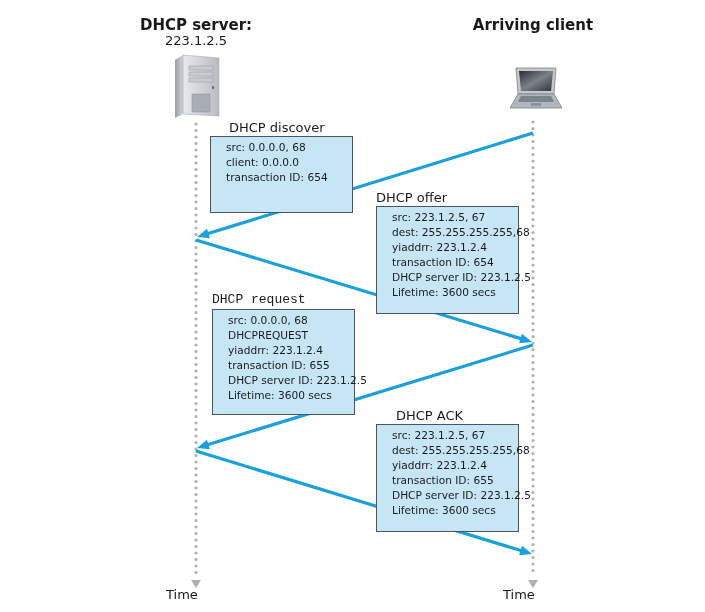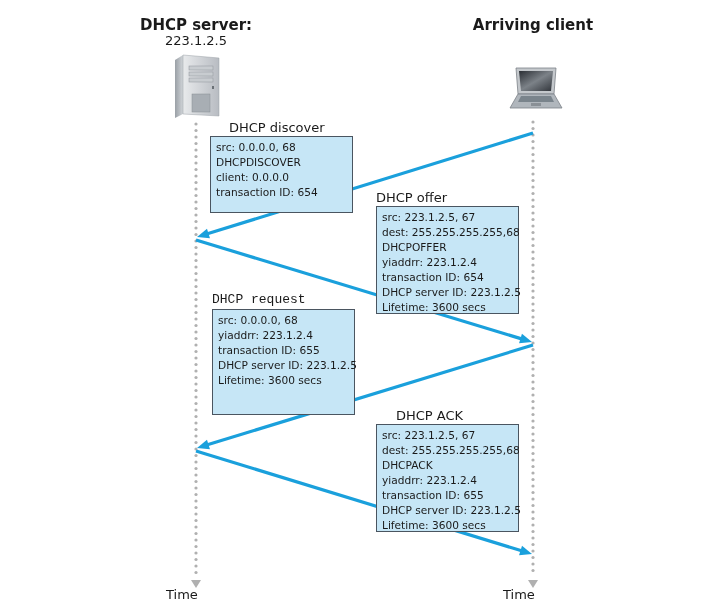--- a/index.html
+++ b/index.html
@@ -3,21 +3,21 @@
 <meta charset="utf-8">
 <style>
   html, body { margin: 0; padding: 0; background: #ffffff; }
   body { width: 705px; height: 612px; position: relative; overflow: hidden;
          font-family: "DejaVu Sans", sans-serif; color: #1a1a1a; }
   .abs { position: absolute; }
   .hdr { font-weight: bold; font-size: 15px; text-align: center; white-space: nowrap; }
   .sub { font-size: 13px; text-align: center; white-space: nowrap; }
   .msg-title { font-size: 13px; white-space: nowrap; }
   .box { background: #c6e6f6; border: 1px solid #4a5560; box-sizing: border-box;
-         padding: 3px 5px; font-size: 10.6px; line-height: 15px; white-space: nowrap; }
+         padding: 3px 15px; font-size: 10.6px; line-height: 15px; white-space: nowrap; }
   .box div { height: 15px; }
   .time { font-size: 13px; white-space: nowrap; width: 60px; }
   svg.overlay { position: absolute; left: 0; top: 0; }
 </style>
 </head>
 <body>
 
 <div class="abs hdr" style="left:126px; top:16px; width:140px;">DHCP server:</div>
 <div class="abs sub" style="left:126px; top:33px; width:140px;">223.1.2.5</div>
 <div class="abs hdr" style="left:460px; top:16px; width:146px;">Arriving client</div>
@@ -222,50 +222,48 @@
       <g>
         <line x1="196" y1="451" x2="522.4391389315678" y2="551.069140803427" stroke="#1aa0dc" stroke-width="3.2"></line>
         <polygon points="532,554 519.0615371195948,555.2633994983286 521.9923963161679,545.7025384298962" fill="#1aa0dc"></polygon>
       </g>
     </g>
 </svg>
 
 <div class="abs msg-title" style="left:198px; top:120px;margin-left:31px;">DHCP discover</div>
 <div class="abs box" style="left:210px; top:136px; width:143px; height:77px;">
   <div>src: 0.0.0.0, 68</div>
-  <div>DHCPDISCOVER</div>
   <div>client: 0.0.0.0</div>
   <div>transaction ID: 654</div>
 </div>
 
 <div class="abs msg-title" style="left:376px; top:190px;">DHCP offer</div>
 <div class="abs box" style="left:376px; top:206px; width:143px; height:108px;">
   <div>src: 223.1.2.5, 67</div>
   <div>dest: 255.255.255.255,68</div>
-  <div>DHCPOFFER</div>
   <div>yiaddrr: 223.1.2.4</div>
   <div>transaction ID: 654</div>
   <div>DHCP server ID: 223.1.2.5</div>
   <div>Lifetime: 3600 secs</div>
 </div>
 
 <div class="abs msg-title" style="left:212px; top:292px;font-family:Liberation Mono, monospace;">DHCP request</div>
 <div class="abs box" style="left:212px; top:309px; width:143px; height:106px;">
   <div>src: 0.0.0.0, 68</div>
+  <div>DHCPREQUEST</div>
   <div>yiaddrr: 223.1.2.4</div>
   <div>transaction ID: 655</div>
   <div>DHCP server ID: 223.1.2.5</div>
   <div>Lifetime: 3600 secs</div>
 </div>
 
 <div class="abs msg-title" style="left:396px; top:408px;">DHCP ACK</div>
 <div class="abs box" style="left:376px; top:424px; width:143px; height:108px;">
   <div>src: 223.1.2.5, 67</div>
   <div>dest: 255.255.255.255,68</div>
-  <div>DHCPACK</div>
   <div>yiaddrr: 223.1.2.4</div>
   <div>transaction ID: 655</div>
   <div>DHCP server ID: 223.1.2.5</div>
   <div>Lifetime: 3600 secs</div>
 </div>
 
 <div class="abs time" style="left:166px; top:587px;">Time</div>
 <div class="abs time" style="left:503px; top:587px;">Time</div>
 
 </body></html>

